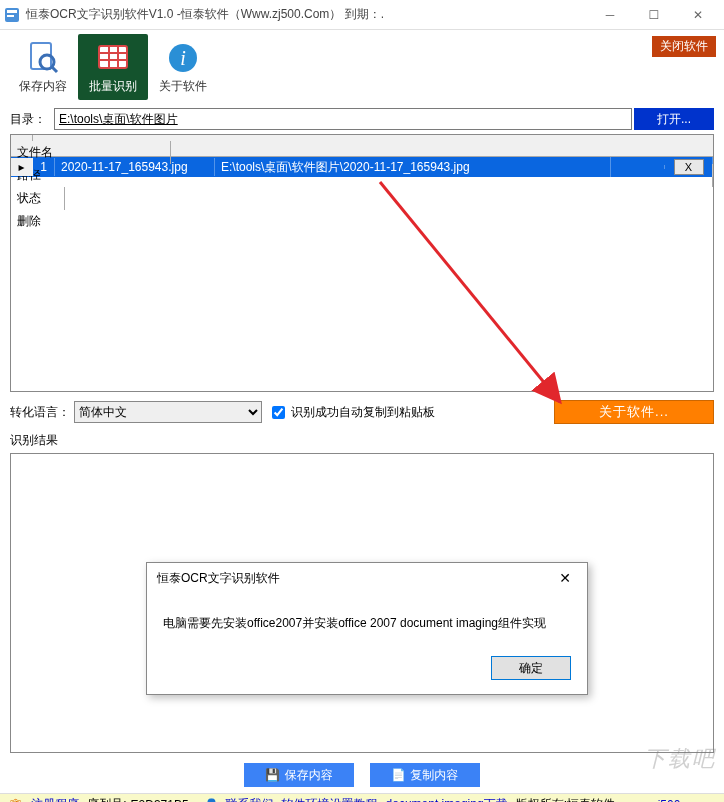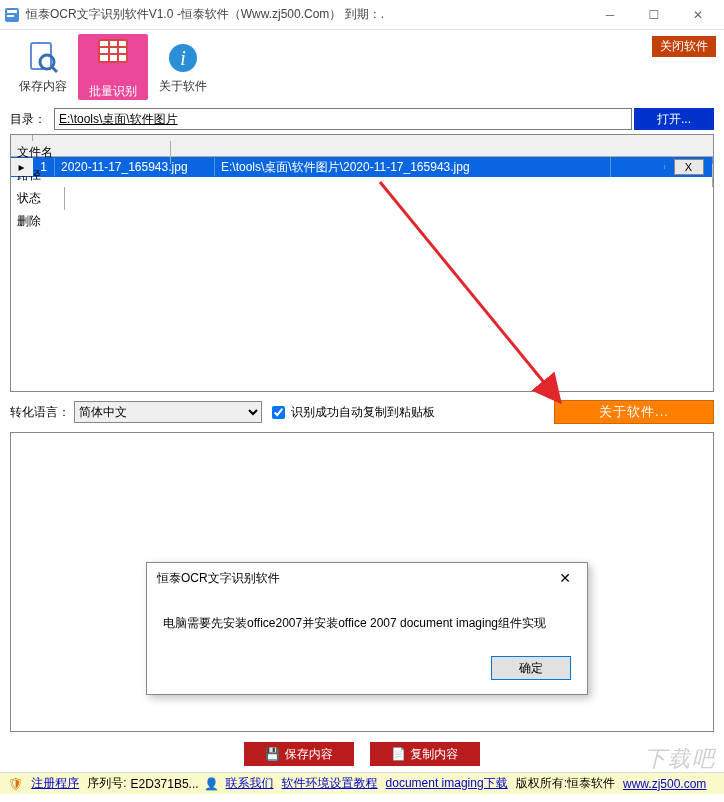--- a/index.html
+++ b/index.html
@@ -3,21 +3,21 @@
 <meta charset="utf-8">
 <style>
 * { box-sizing: border-box; margin: 0; padding: 0; }
 body { font-family: "Microsoft YaHei", SimSun, sans-serif; font-size: 12px; background: #fff; width: 724px; height: 802px; overflow: hidden; position: relative; }
 .titlebar { height: 30px; background: #fff; border-bottom: 1px solid #e0e0e0; display: flex; align-items: center; padding: 0 4px; }
 .titlebar .icon { width: 16px; height: 16px; margin-right: 6px; }
 .titlebar .title { color: #444; flex: 1; font-size: 12px; }
 .titlebar .sysbtn { width: 44px; height: 28px; display: flex; align-items: center; justify-content: center; color: #666; cursor: pointer; }
 .toolbar { height: 74px; background: #fff; display: flex; align-items: center; padding: 4px 8px; position: relative; }
 .toolbar .tbtn { width: 70px; height: 66px; display: flex; flex-direction: column; align-items: center; justify-content: center; cursor: pointer; border-radius: 2px; }
-.toolbar .tbtn.active { background: #ec4899; justify-content: space-between; }
+.toolbar .tbtn.active { background: #14532d; }
 .toolbar .tbtn .ticon { width: 36px; height: 36px; margin-bottom: 2px; }
 .toolbar .tbtn .tlabel { font-size: 12px; color: #333; }
 .toolbar .tbtn.active .tlabel { color: #fff; }
 .close-soft { position: absolute; right: 8px; top: 6px; background: #c2410c; color: #fff; padding: 2px 8px; font-size: 12px; cursor: pointer; }
 .dir-row { display: flex; align-items: center; margin: 4px 10px; }
 .dir-row .lbl { width: 44px; }
 .dir-row input { flex: 1; height: 22px; border: 1px solid #7a7a7a; padding: 0 4px; font-size: 12px; font-family: inherit; text-decoration: underline; }
 .dir-row .openbtn { width: 80px; height: 22px; background: #0033cc; color: #fff; border: none; margin-left: 2px; cursor: pointer; font-size: 12px; font-family: inherit; }
 .grid { margin: 2px 10px; border: 1px solid #888; height: 258px; background: #fff; overflow: hidden; }
 .grid-header { display: flex; background: #f0f0f0; border-bottom: 1px solid #aaa; height: 22px; flex-direction: column; }
@@ -46,21 +46,21 @@
 .result-section .lbl { margin-bottom: 4px; }
 .result-area { border: 1px solid #888; height: 300px; background: #fff; position: relative; }
 .arrow-svg { position: absolute; top: 172px; left: 370px; pointer-events: none; }
 .dialog { position: absolute; top: 562px; left: 146px; width: 442px; background: #fff; border: 1px solid #888; box-shadow: 3px 3px 8px rgba(0,0,0,0.25); }
 .dialog .dtitle { height: 30px; display: flex; align-items: center; padding: 0 10px; font-size: 12px; }
 .dialog .dtitle .dx { margin-left: auto; font-size: 14px; cursor: pointer; width: 24px; text-align: center; }
 .dialog .dbody { padding: 22px 16px 14px; font-size: 12px; }
 .dialog .dfoot { padding: 10px 16px 14px; text-align: right; }
 .dialog .dfoot button { width: 80px; height: 24px; background: #e1e1e1; border: 1px solid #0078d7; cursor: pointer; font-size: 12px; font-family: inherit; }
 .bottom-btns { text-align: center; padding: 6px 0; }
-.bottom-btns button { width: 110px; height: 24px; background: #b91c1c; color: #fff; border: none; margin: 0 6px; cursor: pointer; font-size: 12px; font-family: inherit; }
+.bottom-btns button { width: 110px; height: 24px; background: #3b82f6; color: #fff; border: none; margin: 0 6px; cursor: pointer; font-size: 12px; font-family: inherit; }
 .bottom-btns button .icn { margin-right: 4px; }
 .statusbar { height: 22px; background: #f9f9c9; display: flex; align-items: center; padding: 0 8px; font-size: 12px; border-top: 1px solid #ddd; }
 .statusbar a { color: #0000cc; text-decoration: underline; margin: 0 4px; cursor: pointer; }
 .statusbar .sep { margin: 0 4px; }
 .statusbar .shield { color: #e07000; margin-right: 4px; }
 .statusbar .user-icn { color: #1a8f1a; margin: 0 2px 0 6px; }
 .watermark { position: absolute; right: 8px; bottom: 28px; font-size: 22px; color: rgba(120,120,120,0.35); font-style: italic; letter-spacing: 2px; pointer-events: none; }
 </style>
 </head>
 <body>
@@ -144,20 +144,21 @@
   <span class="lbl">转化语言：</span>
   <select>
     <option>简体中文</option>
   </select>
   <input type="checkbox" class="chk" checked="" style="">
   <span>识别成功自动复制到粘贴板</span>
   <button class="batch-btn">关于软件...</button>
 </div>
 
 <div class="result-section">
+  <div class="lbl">识别结果</div>
   <div class="result-area"></div>
 </div>
 
 <svg class="arrow-svg" width="220" height="250">
   <defs>
       <marker id="ah" markerWidth="12" markerHeight="12" refX="9" refY="5" orient="auto">
         <path d="M0,0 L10,5 L0,10 Z" fill="#e1272c"></path>
       </marker>
     </defs>
   <line x1="10" y1="10" x2="190" y2="230" stroke="#e1272c" stroke-width="3" marker-end="url(#ah)"></line>

